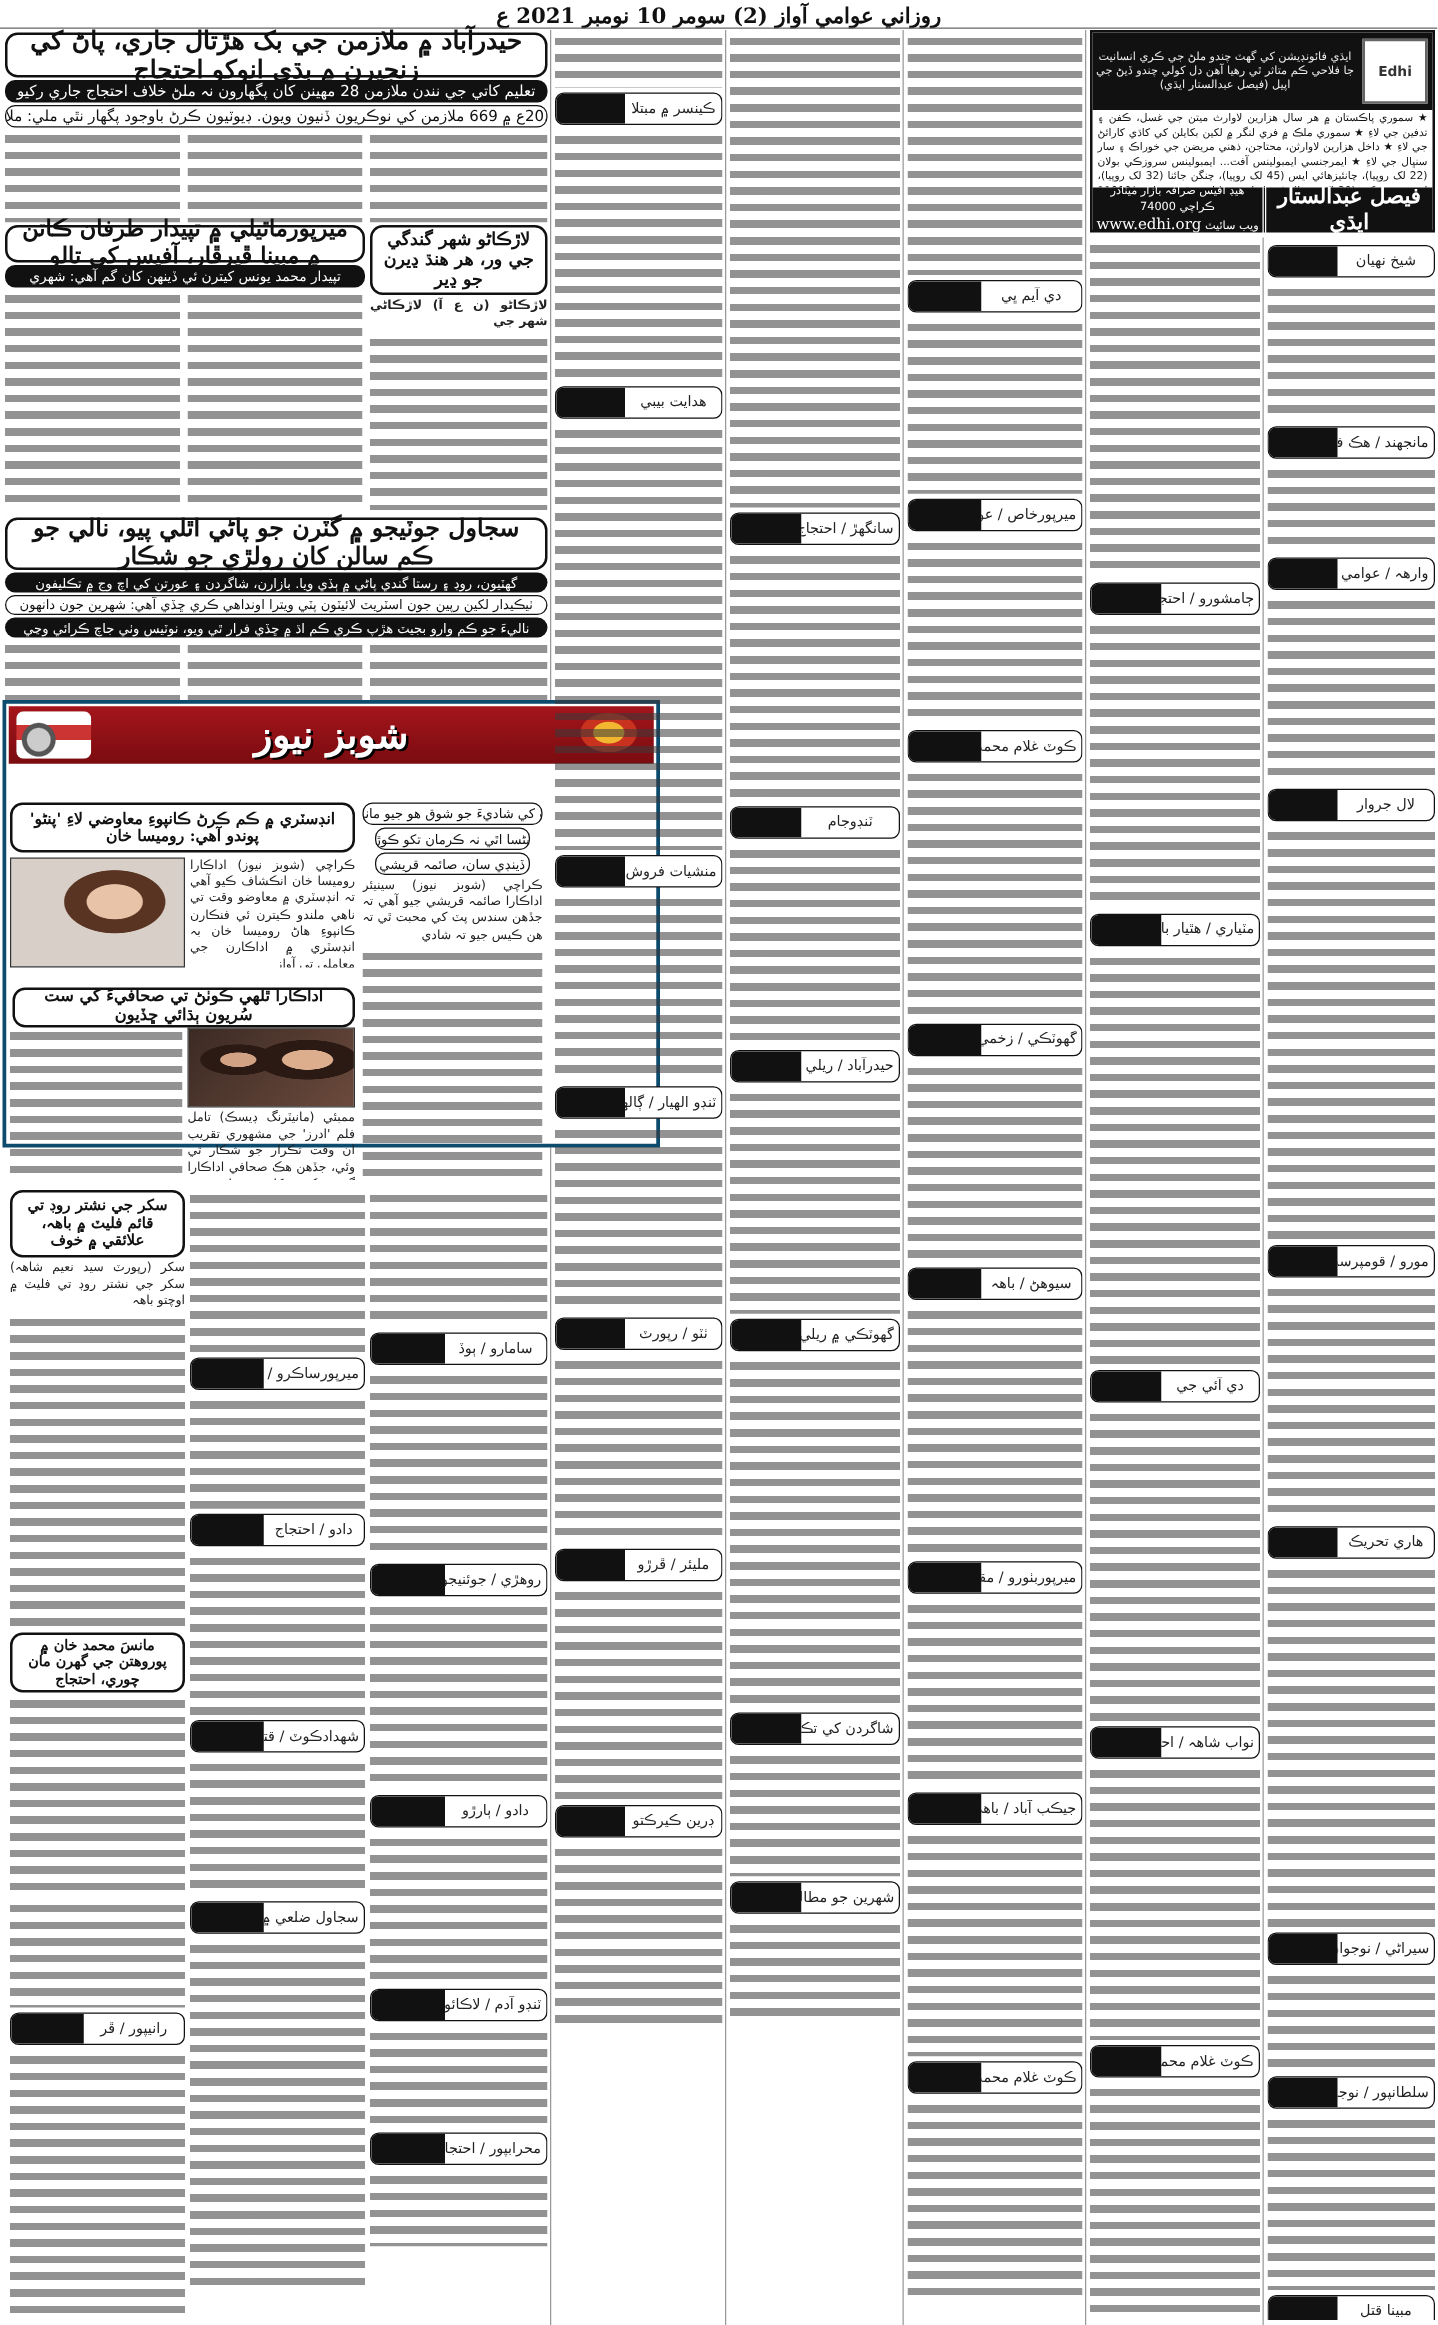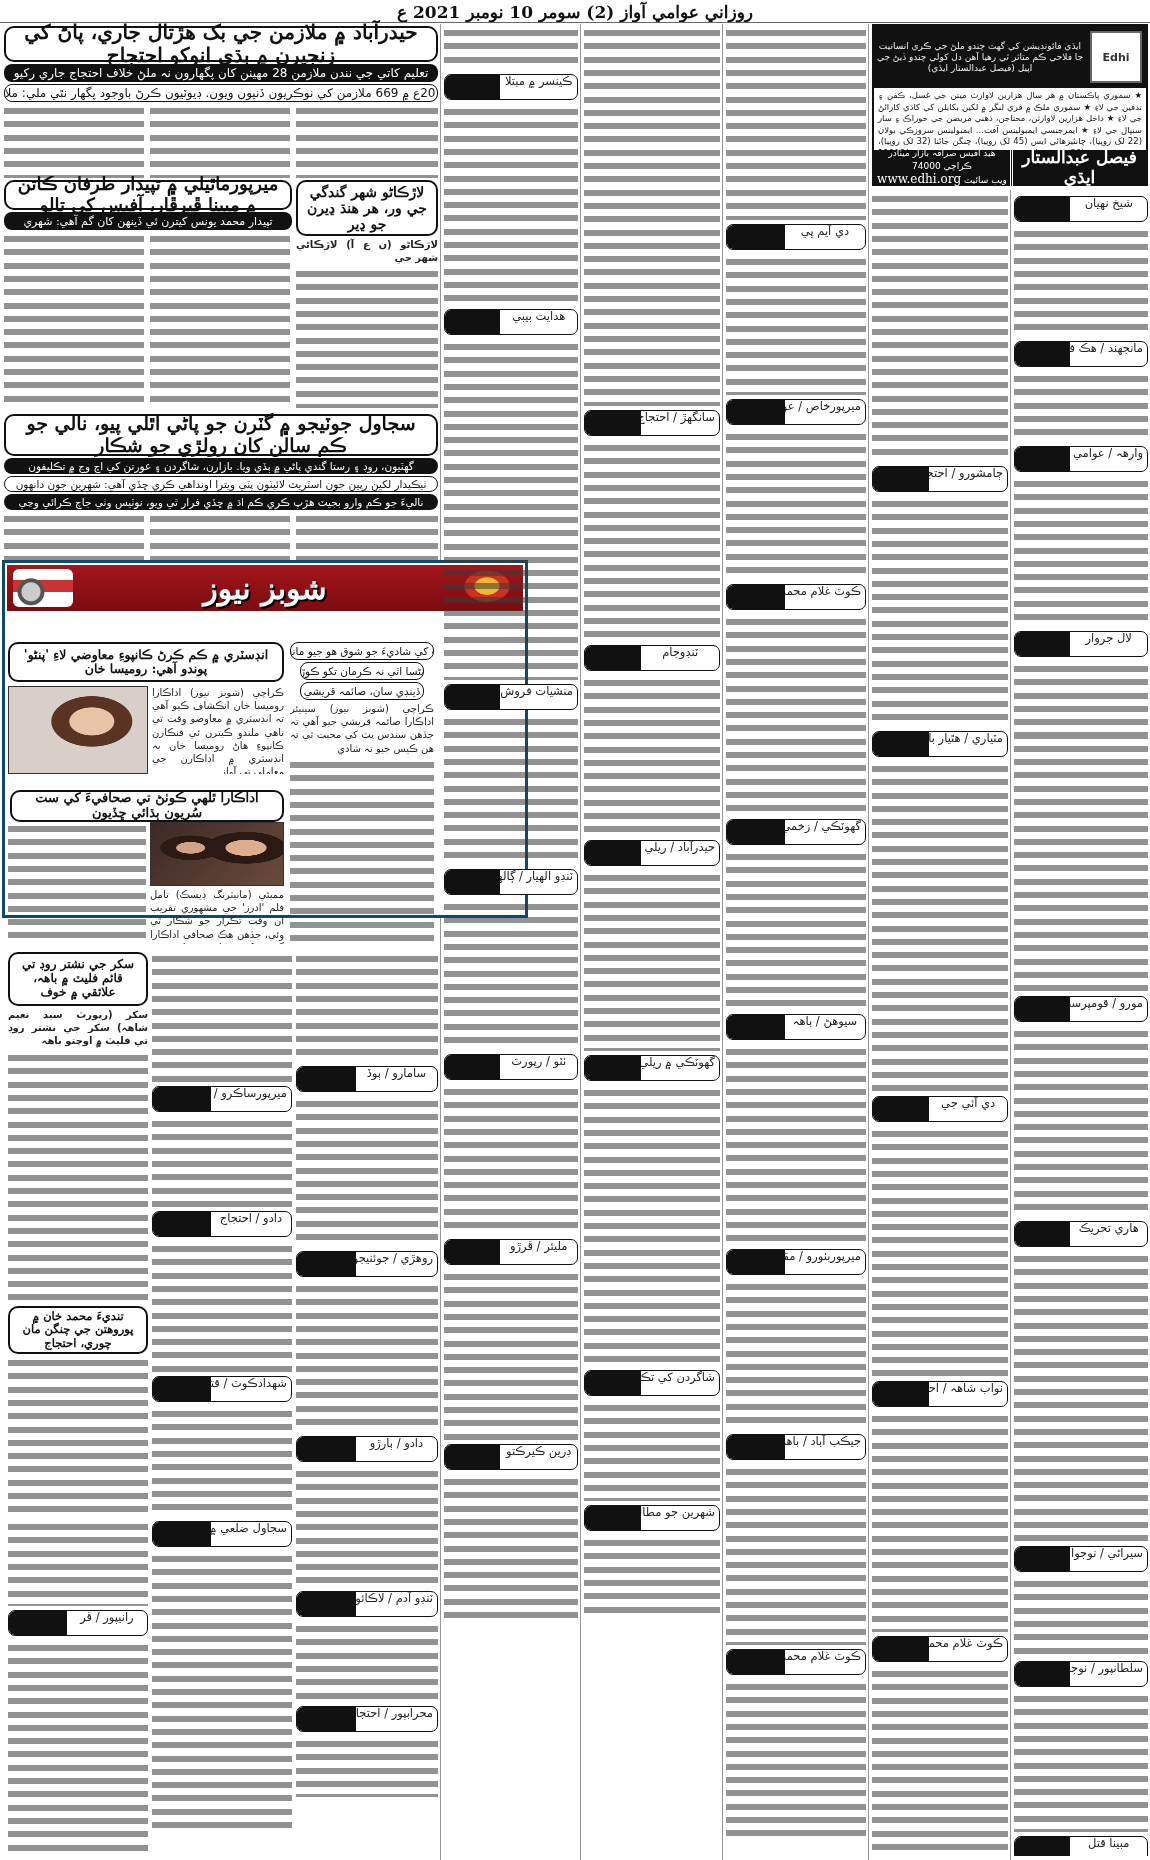--- a/index.html
+++ b/index.html
@@ -6,21 +6,21 @@
 html,body{width:1150px;height:1860px;background:#fff;overflow:hidden}
 body{font-family:"DejaVu Sans",sans-serif;color:#111;position:relative;direction:rtl}
 .masthead{position:absolute;top:2px;left:0;width:1150px;text-align:center;font-family:"DejaVu Serif",serif;font-size:17px;font-weight:bold}
 .hbox{position:absolute;border:2px solid #111;border-radius:10px;background:#fff;text-align:center;font-family:"DejaVu Serif",serif;font-weight:bold;display:flex;align-items:center;justify-content:center;line-height:1.15;padding:2px 6px}
 .bbox{position:absolute;background:#111;color:#fff;border-radius:8px;text-align:center;font-size:13px;display:flex;align-items:center;justify-content:center;padding:1px 6px;white-space:nowrap;overflow:hidden}
 .wbox{position:absolute;border:1.5px solid #111;border-radius:8px;background:#fff;text-align:center;font-size:13px;display:flex;align-items:center;justify-content:center;padding:1px 6px;white-space:nowrap;overflow:hidden}
 .col{position:absolute;overflow:hidden;text-align:justify;font-size:10px;line-height:13.2px;color:#222}
 .col p{margin-bottom:3px}
 .textfill{display:block;width:100%;height:100%;background:
  repeating-linear-gradient(180deg,transparent 0 4px,#3a3a3a 4px 10px,transparent 10px 13.3px);opacity:.55}
-.dateline{position:relative;height:26px;border:1.5px solid #111;border-radius:7px;margin:4px 0 5px;display:flex;align-items:flex-start;overflow:hidden;background:#fff}
+.dateline{position:relative;height:26px;border:1.5px solid #111;border-radius:7px;margin:4px 0 5px;display:flex;align-items:center;overflow:hidden;background:#fff}
 .dateline .tab{width:42%;height:100%;background:#111;order:2}
 .dateline .lbl{flex:1;text-align:center;font-size:11.5px;order:1;padding:0 4px;white-space:nowrap;overflow:hidden}
 .vrule{position:absolute;width:1px;background:#999}
 .hrule{position:absolute;height:2px;background:#111}
 .edhi{position:absolute;left:872px;top:24px;width:276px;height:162px;border:2px solid #111;background:#fff}
 .edhi-top{height:62px;background:#111;color:#fff;display:flex;align-items:center}
 .edhi-logo{width:52px;height:52px;margin:4px;background:#fff;border:2px solid #666;display:flex;align-items:center;justify-content:center;color:#333;font-size:11px;font-weight:bold;direction:ltr}
 .edhi-head{flex:1;text-align:center}
 .edhi-title{font-family:"DejaVu Serif",serif;font-weight:bold;font-size:20px}
 .edhi-sub{font-size:9px;line-height:11px;color:#eee}
@@ -116,24 +116,24 @@
 <div class="photo photo2" style="left:150px;top:822px;width:134px;height:64px"></div>
 <div class="col" style="left:150px;top:888px;width:134px;height:56px">
   <p>ممبئي (مانيٽرنگ ڊيسڪ) تامل فلم 'ادرز' جي مشهوري تقريب ان وقت تڪرار جو شڪار ٿي وئي، جڏهن هڪ صحافي اداڪارا گوري ڪشن کان جسماني وزن بابت سوال ڪري</p>
 </div>
 <div class="col" style="left:8px;top:822px;width:138px;height:122px">
     <span class="textfill"></span>
   </div>
 
 <div class="hbox" style="left:8px;top:952px;width:140px;height:54px;font-size:12px">سکر جي نشتر روڊ تي قائم فليٽ ۾ باهہ، علائقي ۾ خوف</div>
 <div class="col" style="left:8px;top:1008px;width:140px;height:294px">
-  <p style="font-weight:bold">سکر (رپورٽ سيد نعيم شاهہ) سکر جي نشتر روڊ تي فليٽ ۾ اوچتو باهہ</p>
+  <p style="font-weight:normal">سکر (رپورٽ سيد نعيم شاهہ) سکر جي نشتر روڊ تي فليٽ ۾ اوچتو باهہ</p>
   <span class="textfill" style="height:270px"></span>
 </div>
-<div class="hbox" style="left:8px;top:1306px;width:140px;height:48px;font-size:11.5px">تنديءَ محمد خان ۾ پوروهتن جي چنگن مان چوري، احتجاج</div>
+<div class="hbox" style="left:8px;top:1306px;width:140px;height:48px;font-size:11.5px">مانسَ محمد خان ۾ پوروهتن جي گهرن مان چوري، احتجاج</div>
 <div class="col" style="left:8px;top:1356px;width:140px;height:160px">
     <span class="textfill"></span>
   </div>
 
 <div class="col" style="left:8px;top:1520px;width:140px;height:336px">
   <span class="textfill" style="height:86px"></span>
   <div class="dateline">
       <span class="tab"></span>
       <span class="lbl">رانيپور / ڦر</span>
     </div>

